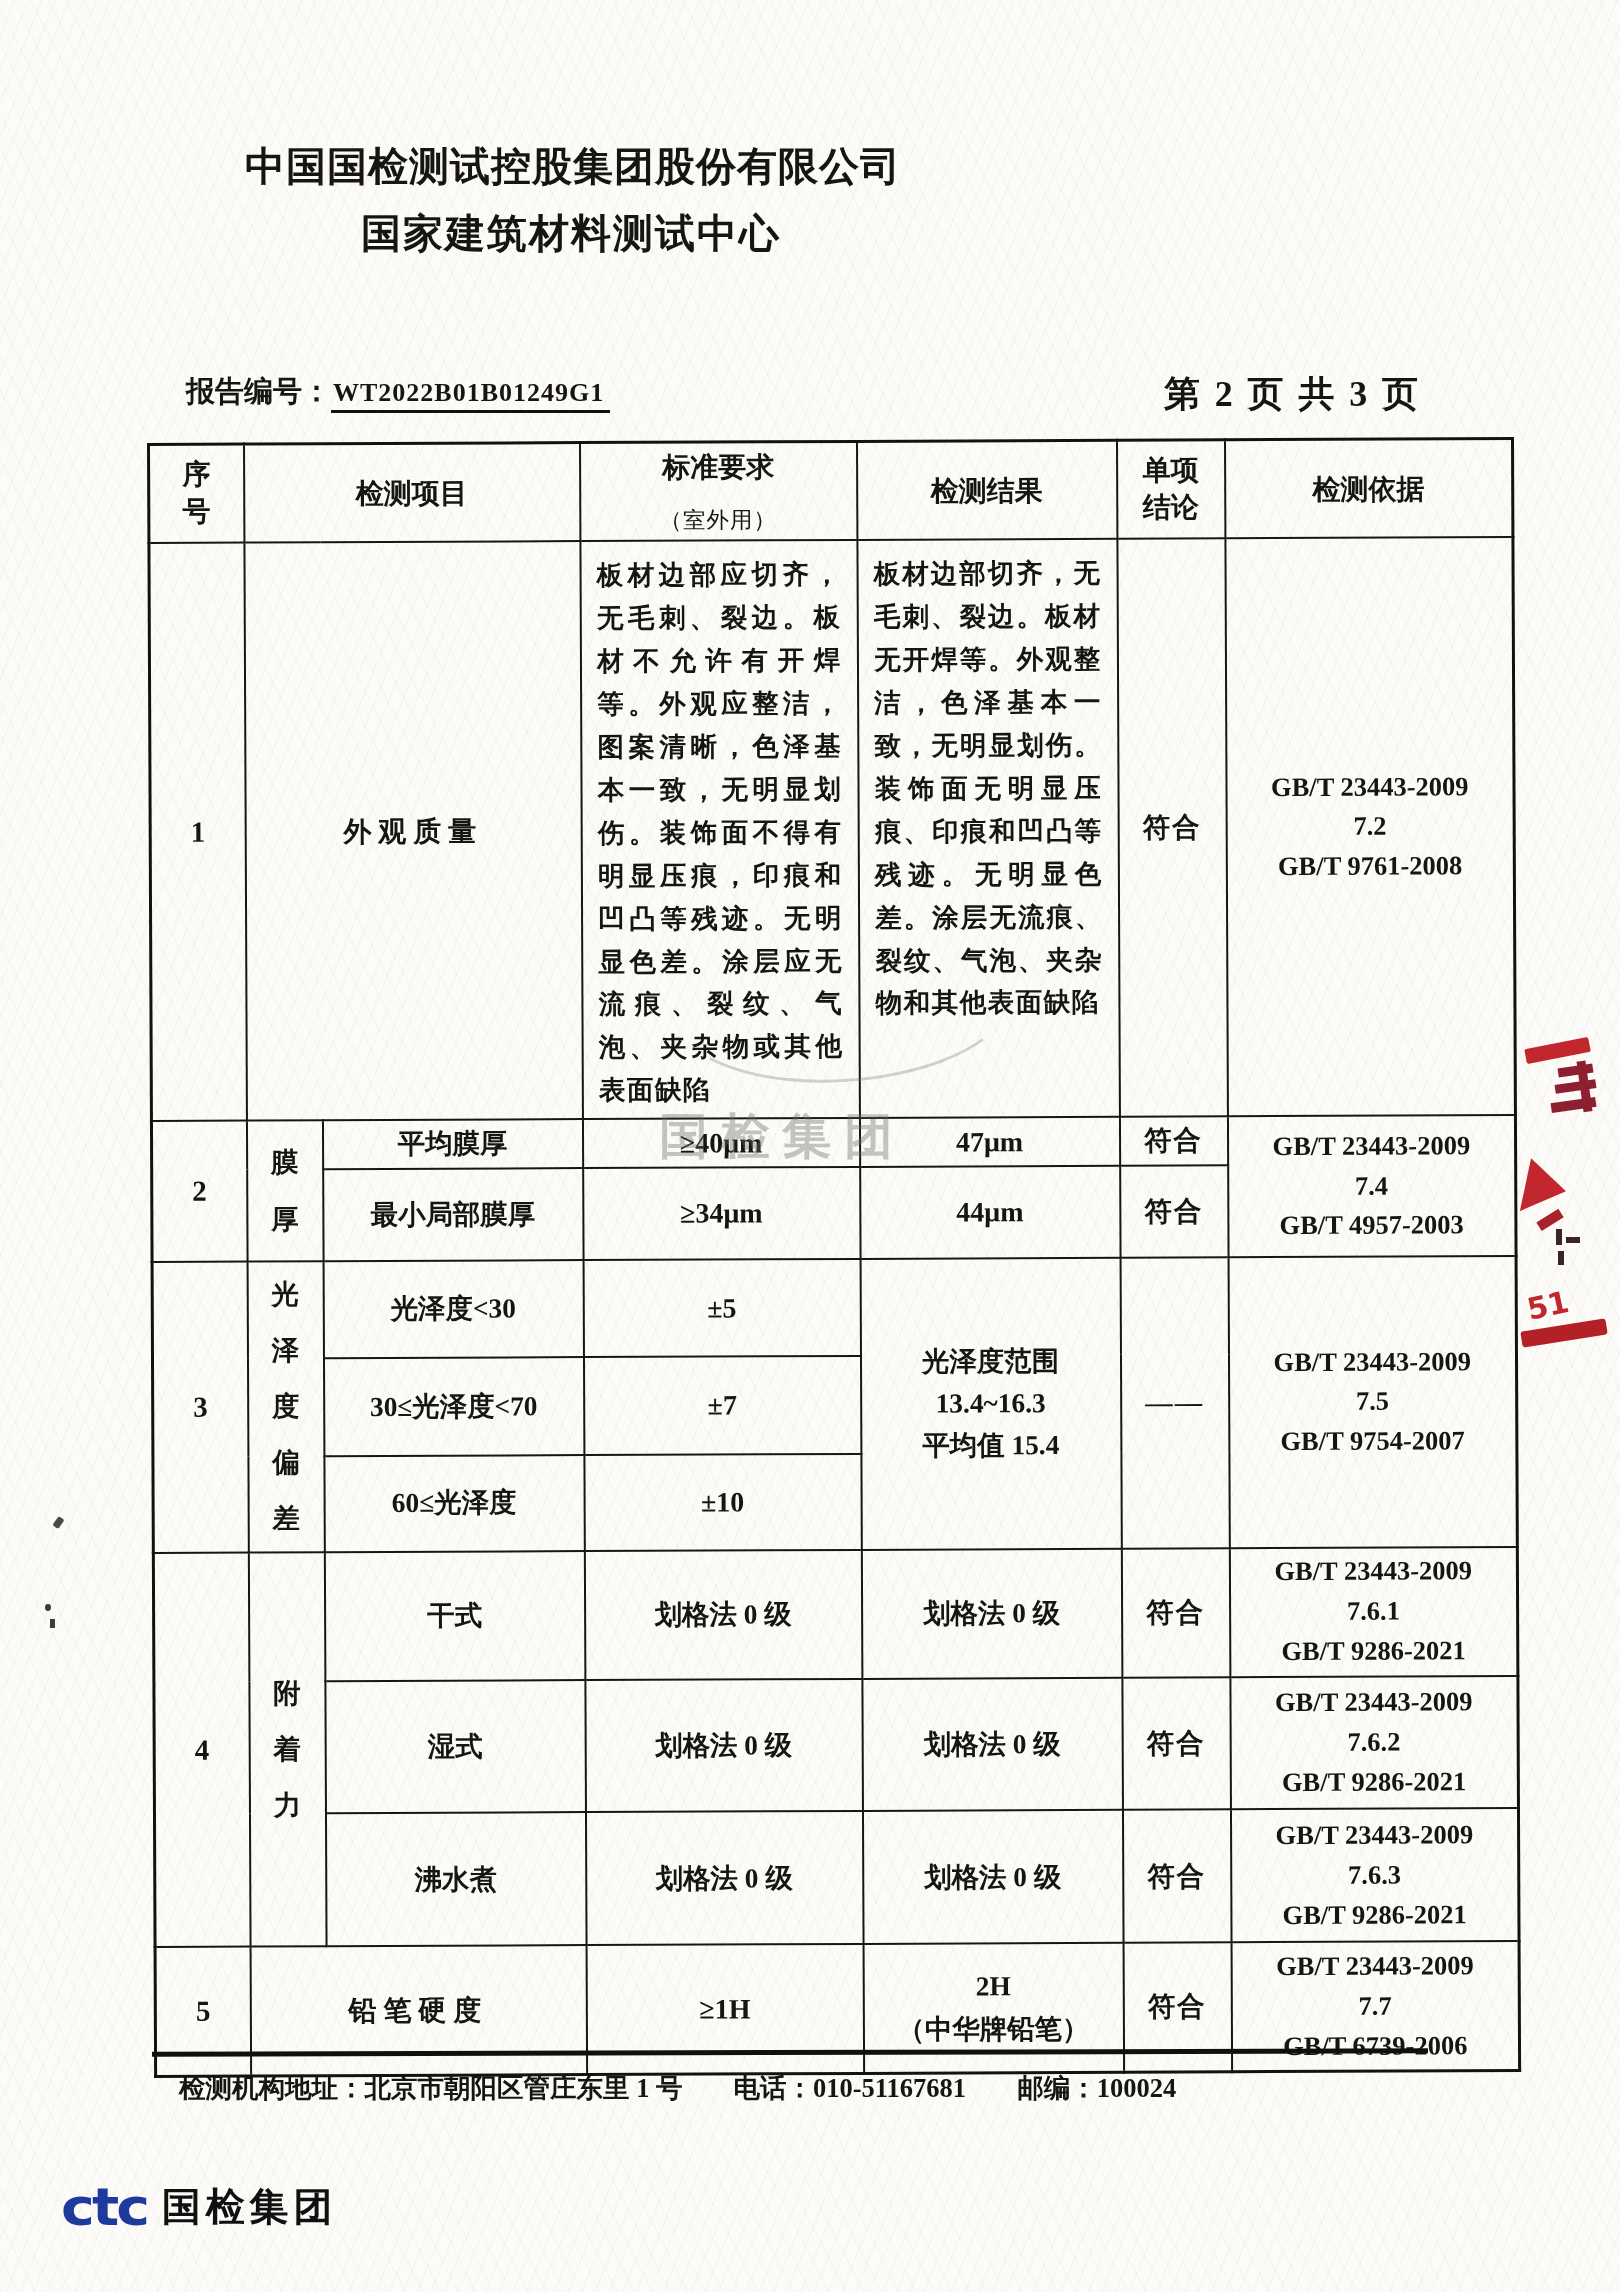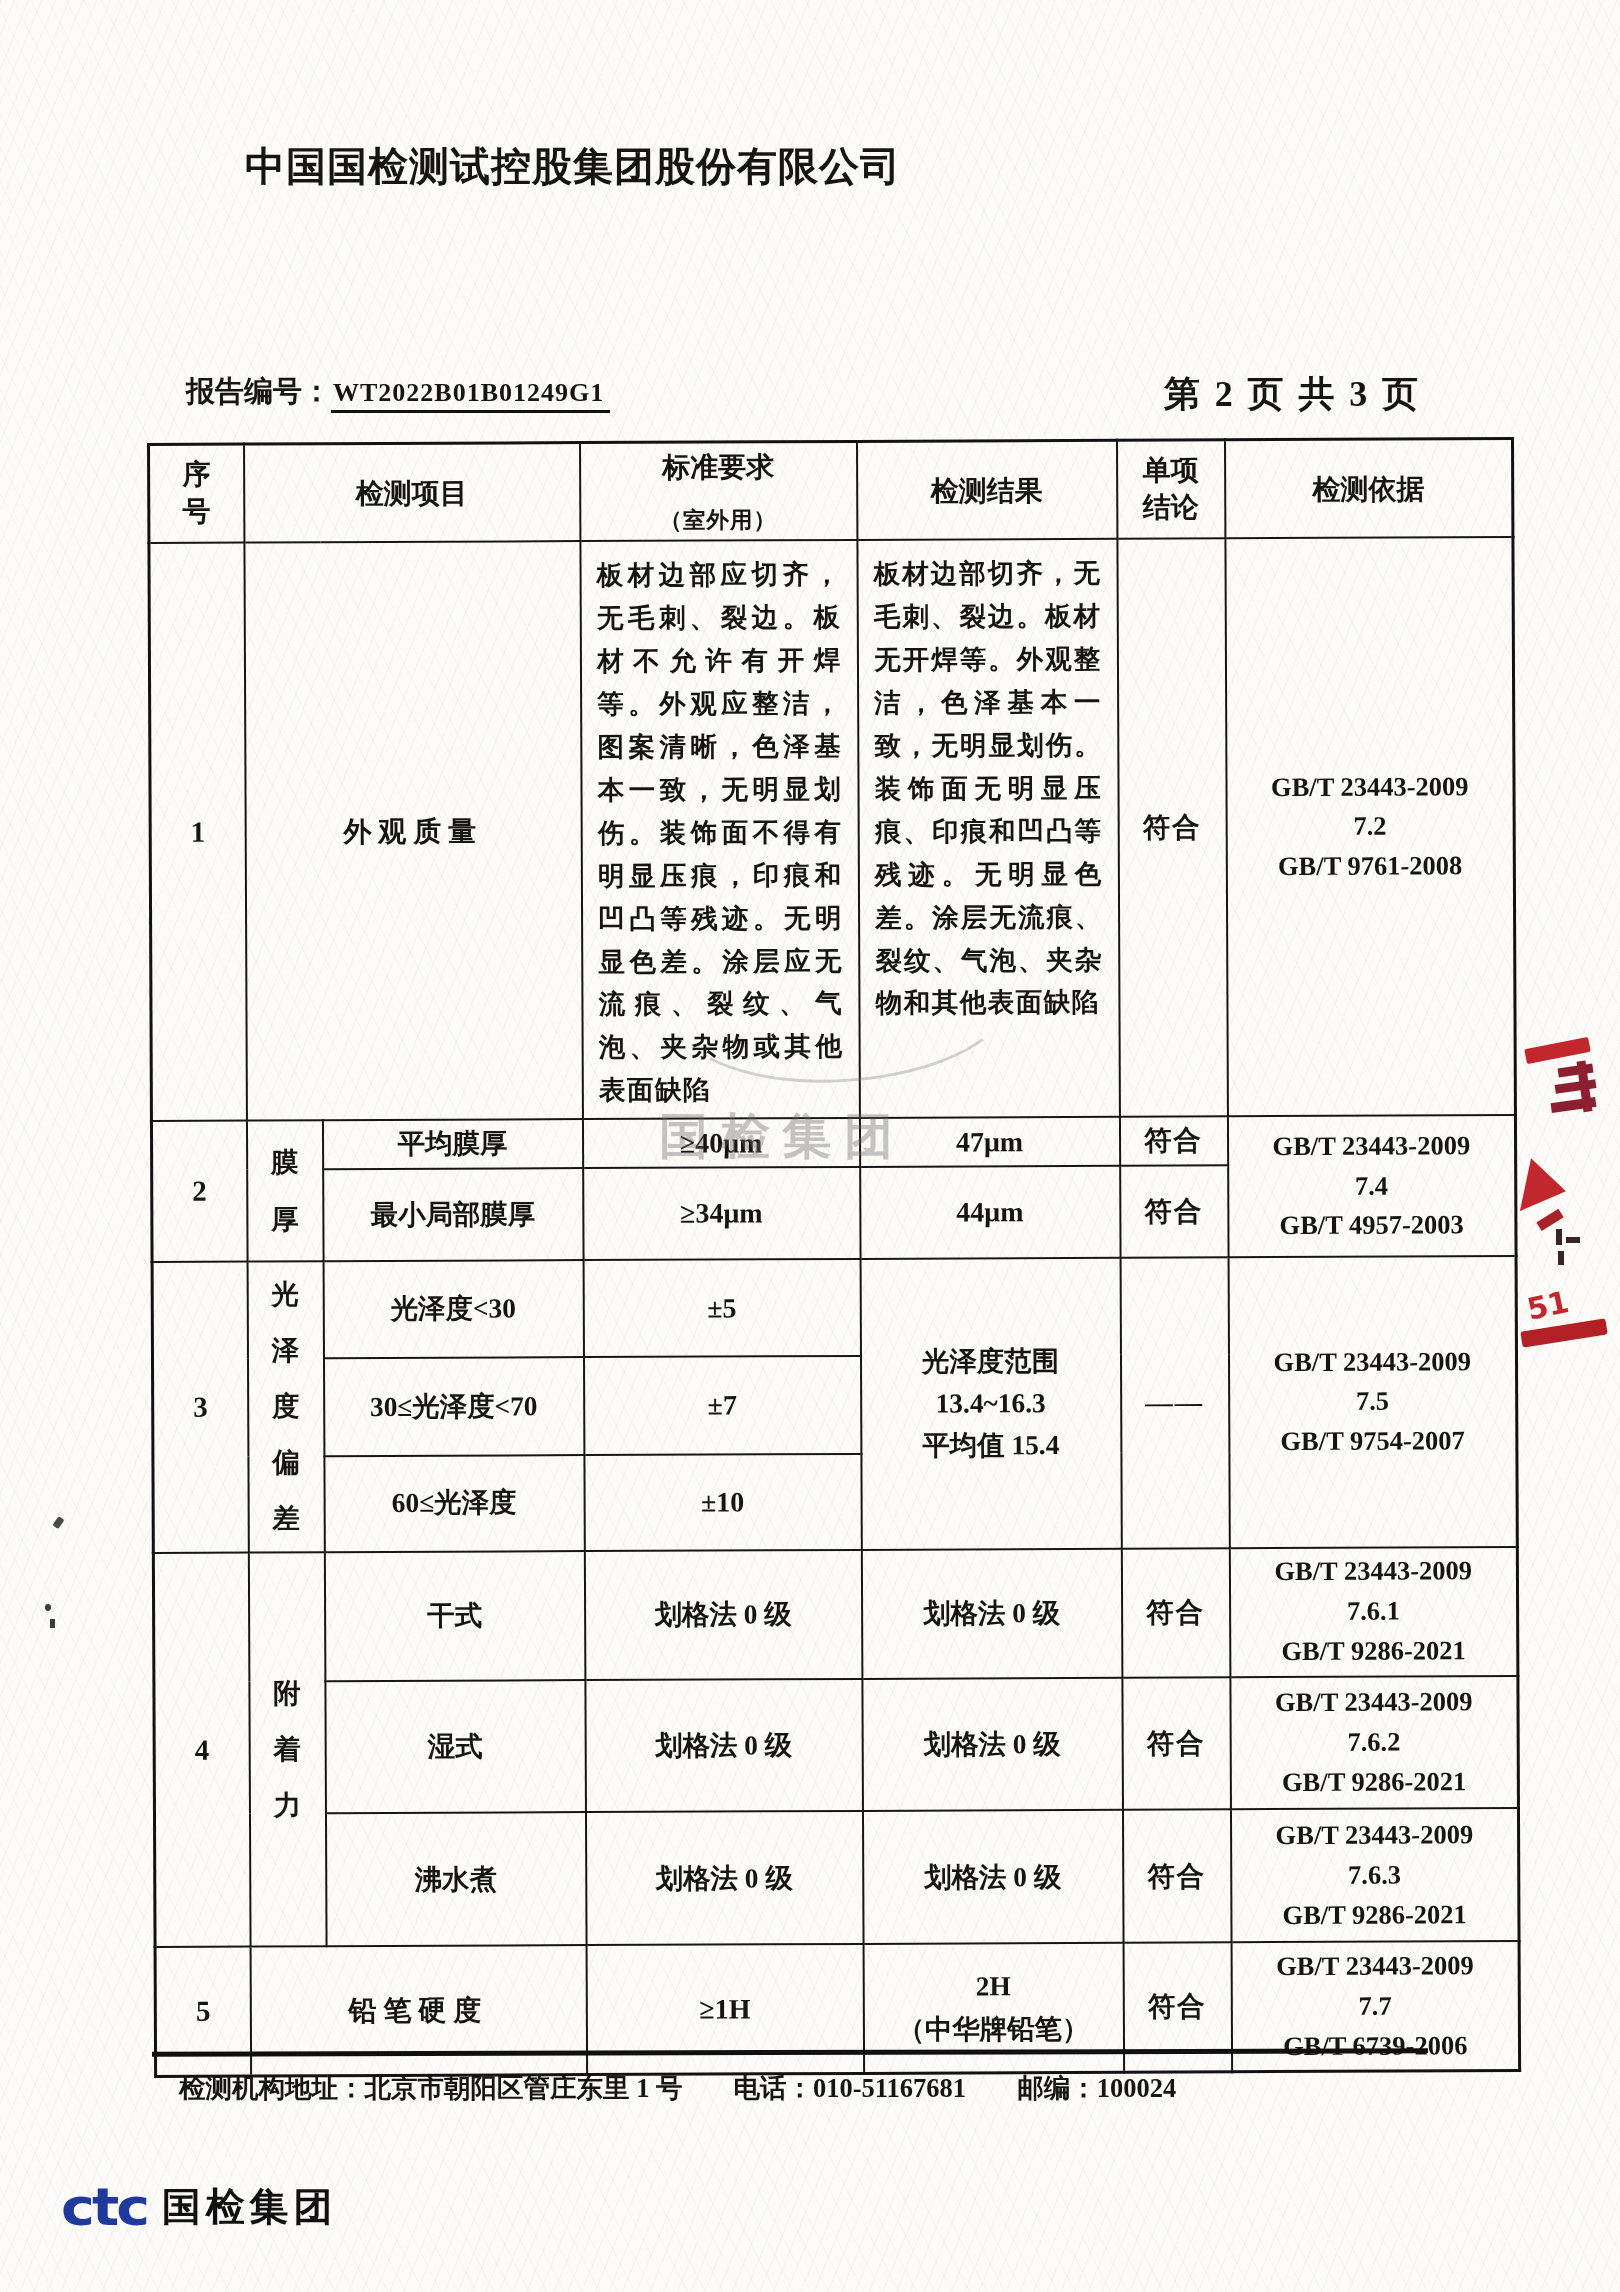--- a/index.html
+++ b/index.html
@@ -20,21 +20,21 @@
   .report-label{font-size:29px;font-weight:700;}
   .report-no{font-size:26px;font-weight:700;font-family:"Liberation Serif",serif;
              border-bottom:3.9px solid #111;padding:0 5.9px 2px 2px;letter-spacing:1px;}
   .page-info{left:1164px;top:370px;font-size:36px;font-weight:700;letter-spacing:2.9px;}
   
   .table-wrap{left:147px;top:443px;transform:rotate(-0.25deg);transform-origin:left top;}
   table{border-collapse:collapse;table-layout:fixed;width:1364px;border:3.9px solid #121212;}
   td{border:2.9px solid #161616;text-align:center;vertical-align:middle;
      font-size:27.4px;padding:3.9px;font-weight:600;line-height:1.4;}
   tr.hdr td{font-weight:700;font-size:28px;}
-  .sub{font-size:22.5px;font-weight:700;margin-top:18px;letter-spacing:1px;}
+  .sub{font-size:22.5px;font-weight:400;margin-top:18px;letter-spacing:1px;}
   .stack{display:inline-block;word-break:break-all;line-height:1.3;}
   .w2{width:1.15em;}
   .w4{width:2.35em;}
   .vstack{display:inline-block;width:1.12em;word-break:break-all;line-height:2.05;}
   .num{font-family:"Liberation Serif",serif;font-weight:700;font-size:29px;}
   .item{font-size:28px;letter-spacing:6.9px;}
   .longtext{text-align:justify;vertical-align:top;padding:11.8px 14.7px 5.9px 15.7px;
             font-size:26.5px;line-height:1.62;letter-spacing:1.5px;font-weight:600;}
   .basis{font-family:"Liberation Serif",serif;font-weight:700;font-size:26.5px;
          white-space:pre-line;line-height:1.5;letter-spacing:0;}
@@ -81,20 +81,21 @@
   .logo-mark{font-family:"DejaVu Sans",sans-serif;font-size:57px;font-weight:900;
              color:#20399c;letter-spacing:-2.9px;transform:scaleY(0.92);}
   .logo-name{font-size:39px;font-weight:800;letter-spacing:4.9px;color:#101010;}
 </style>
 </head>
 <body>
 
 <div class="page">
 
   <div class="abs t1">中国国检测试控股集团股份有限公司</div>
+  <div class="abs t2">国家建筑材料测试中心</div>
 
   <div class="abs report-line">
     <span class="report-label">报告编号：</span>
     <span class="report-no">WT2022B01B01249G1</span>
   </div>
   <div class="abs page-info">第 2 页 共 3 页</div>
 
   <div class="abs table-wrap">
     <table>
       <colgroup>

